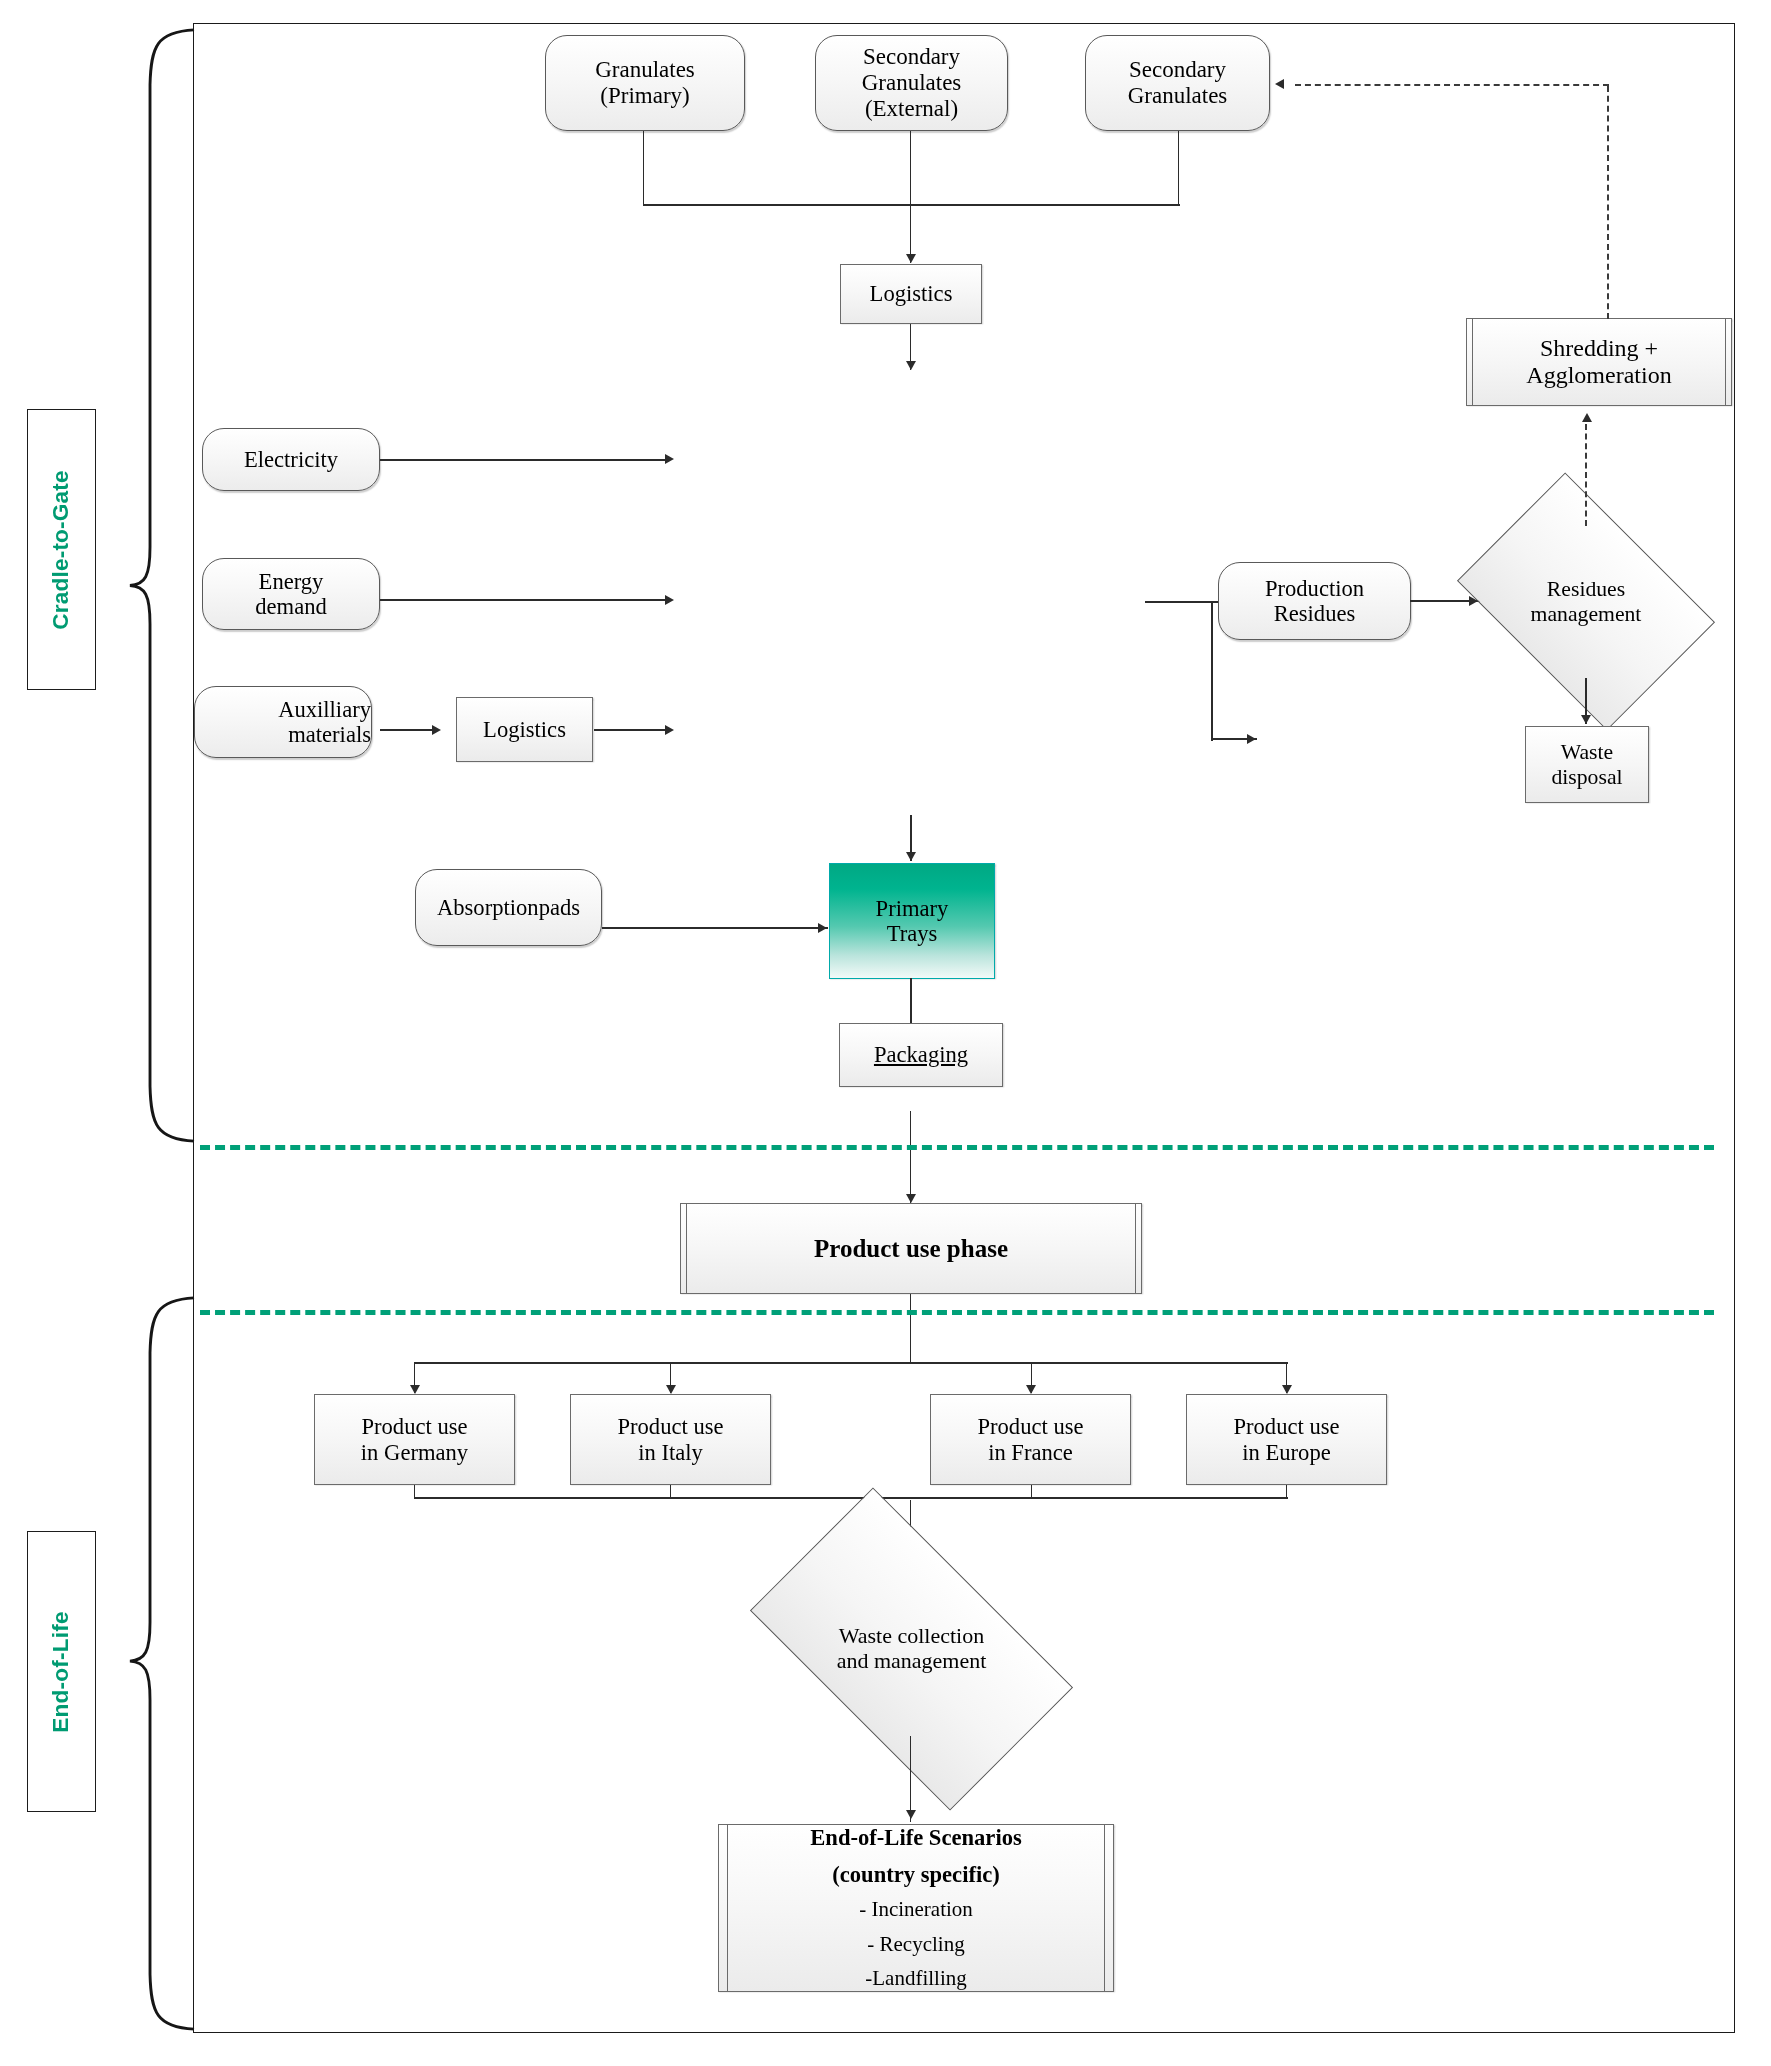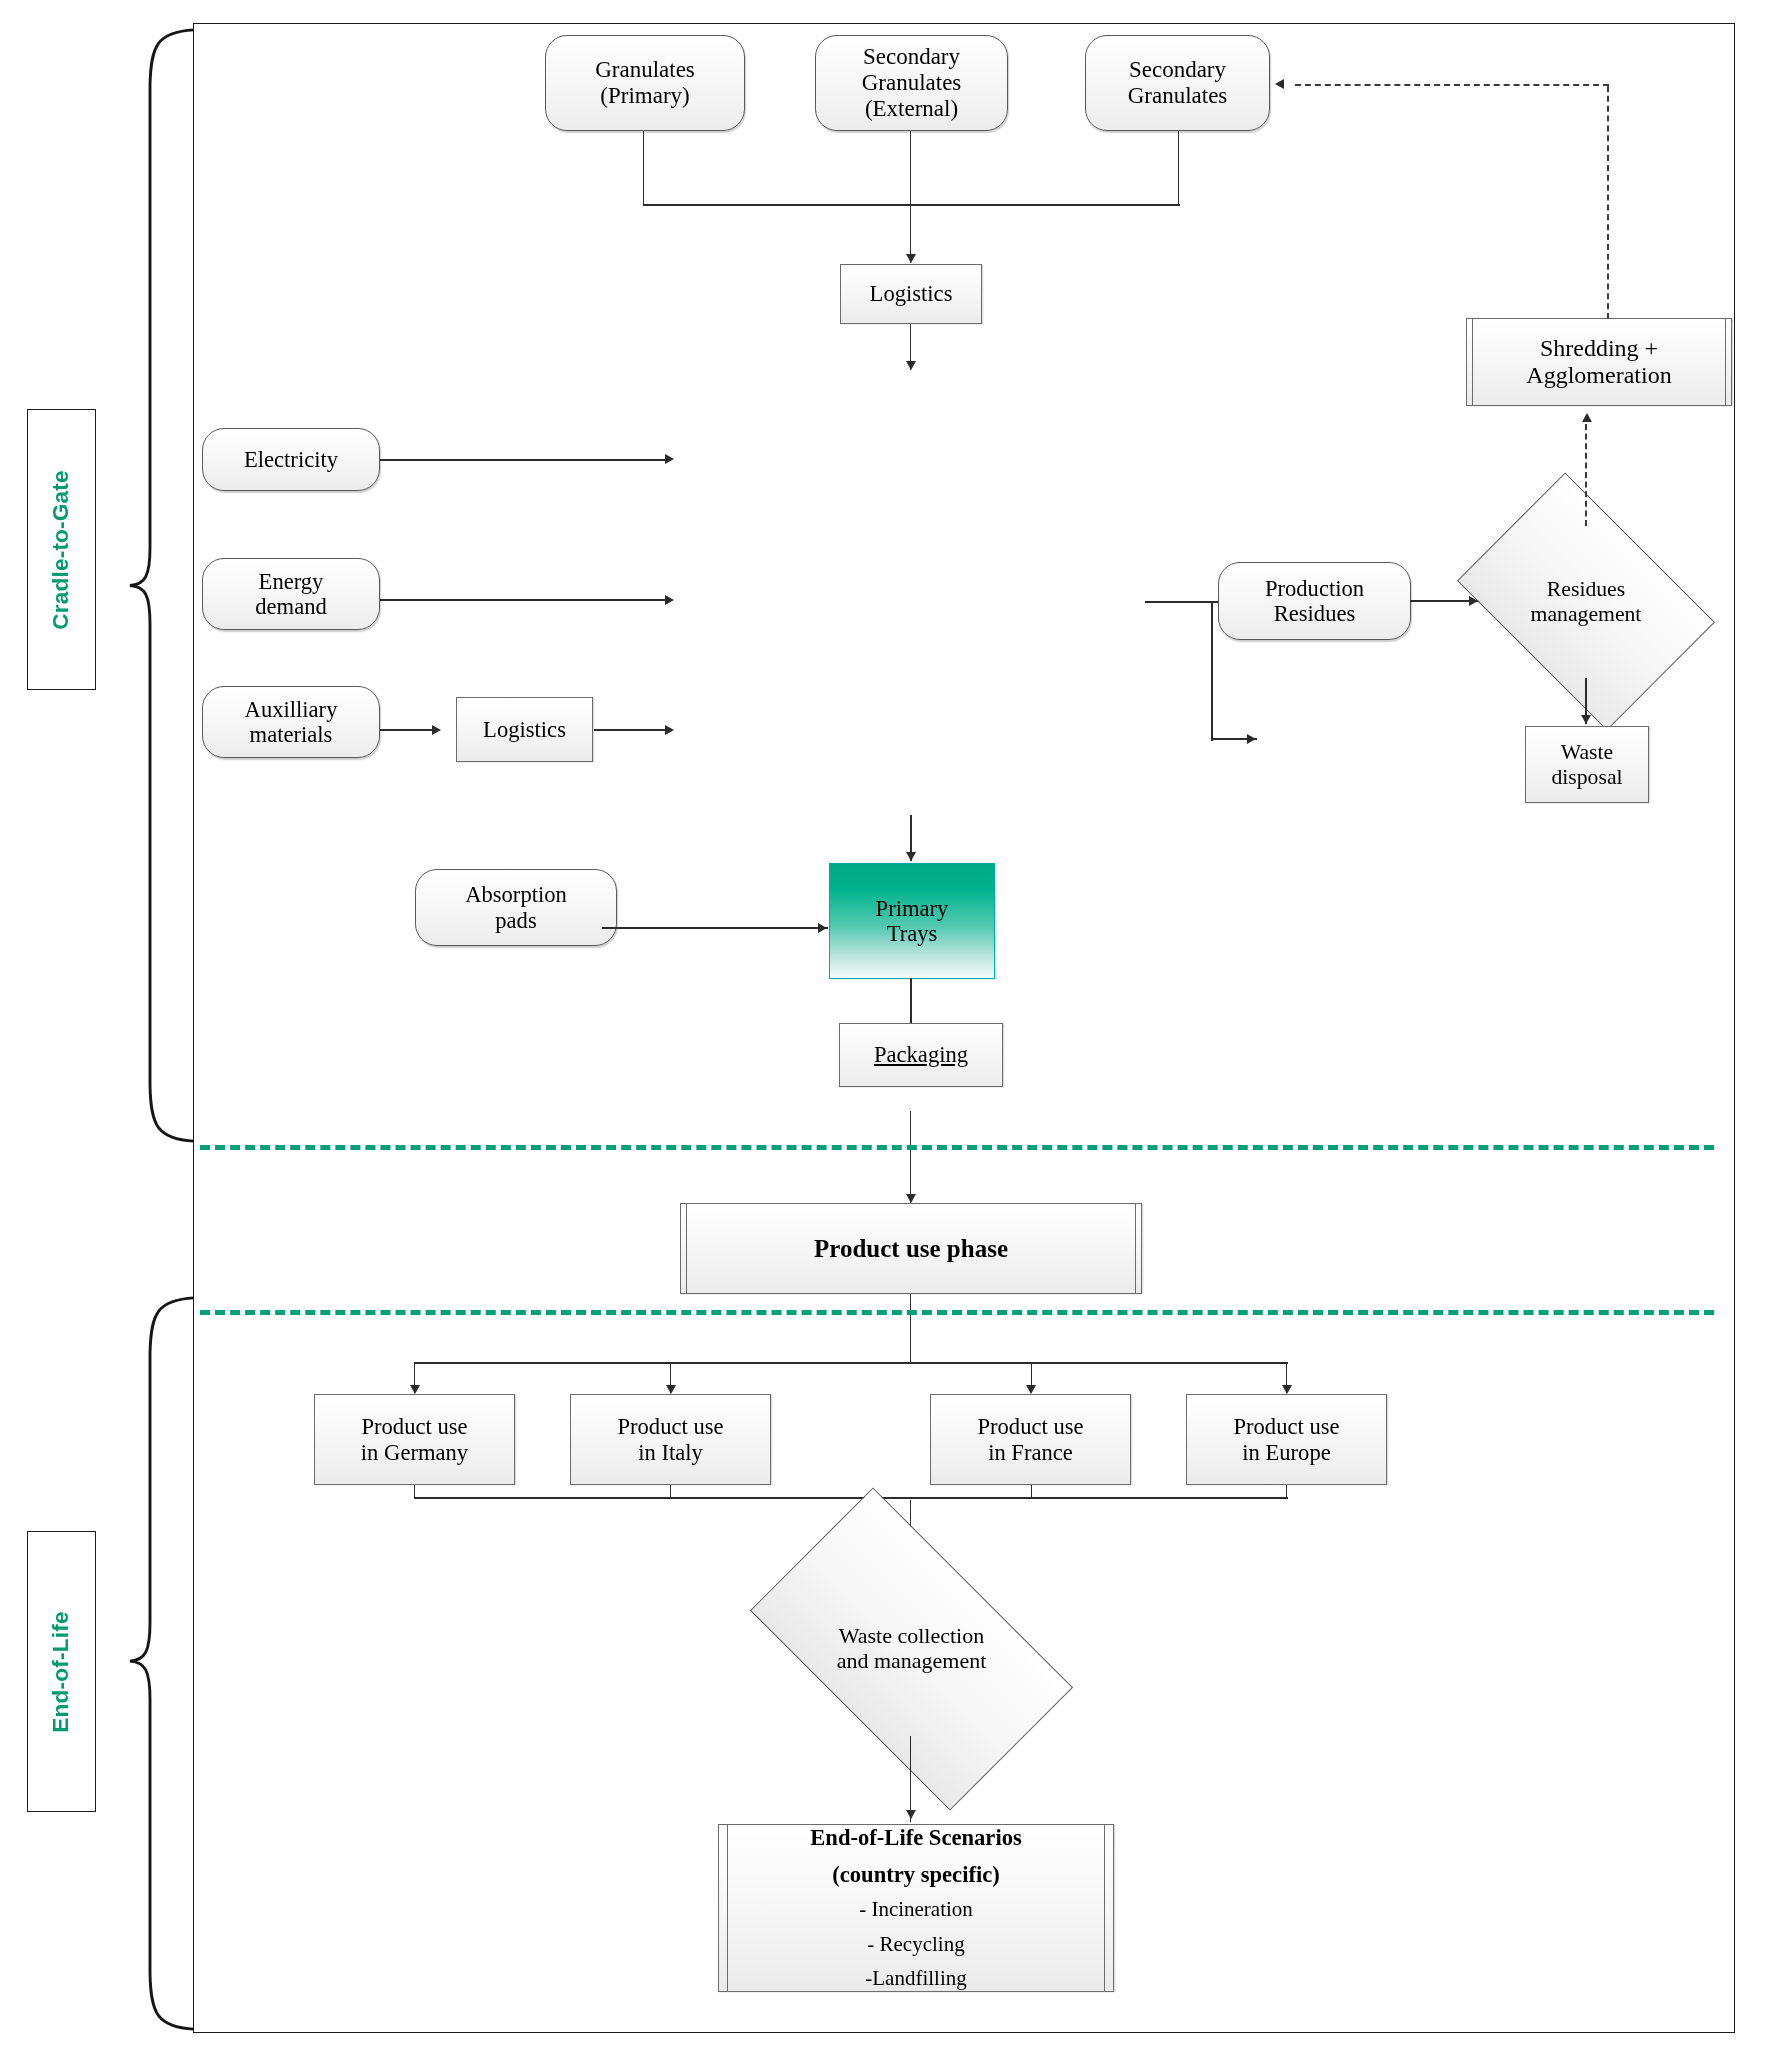--- a/index.html
+++ b/index.html
@@ -155,21 +155,21 @@
   <div class="ln hln" style="left:380px;top:459px;width:286px;height:1.9px;"></div>
   <div class="arrowhead ar" style="left:665px;top:454px;"></div>
 
   <div class="node cap" style="left:202px;top:558px;width:178px;height:72px;font-size:22.6px;flex-direction:column;">
     <div>Energy</div>
     <div>demand</div>
   </div>
   <div class="ln hln" style="left:380px;top:599px;width:286px;height:1.9px;"></div>
   <div class="arrowhead ar" style="left:665px;top:595px;"></div>
 
-  <div class="node cap" style="left:202px;top:686px;width:178px;height:72px;font-size:22.6px;flex-direction:column;">
+  <div class="node cap" style="left:194px;top:686px;width:178px;height:72px;font-size:22.6px;flex-direction:column;align-items:flex-end;">
     <div>Auxilliary</div>
     <div>materials</div>
   </div>
   <div class="ln hln" style="left:380px;top:729px;width:53px;height:1.9px;"></div>
   <div class="arrowhead ar" style="left:432px;top:725px;"></div>
 
   <div class="node rect" style="left:456px;top:697px;width:137px;height:65px;font-size:22.6px;">
     <span>Logistics</span>
   </div>
   <div class="ln hln" style="left:594px;top:729px;width:73px;height:1.9px;"></div>
@@ -215,21 +215,21 @@
     <div>Agglomeration</div>
   </div>
 
   <div class="dashv" style="left:1607px;top:86px;height:233px;border-left-width:2.9px;"></div>
   <div class="dashh" style="left:1295px;top:84px;width:314px;border-top-width:2.9px;"></div>
   <div class="arrowhead al" style="left:1275px;top:79px;"></div>
 
   <div class="ln vln" style="left:910px;top:815px;width:1.9px;height:46px;"></div>
   <div class="arrowhead ad" style="left:906px;top:852px;"></div>
 
-  <div class="node cap" style="left:415px;top:869px;width:202px;height:77px;font-size:22.6px;flex-direction:column;">
+  <div class="node cap" style="left:415px;top:869px;width:187px;height:77px;font-size:22.6px;">
     <div>Absorption</div>
     <div>pads</div>
   </div>
   <div class="ln hln" style="left:602px;top:927px;width:226px;height:1.9px;"></div>
   <div class="arrowhead ar" style="left:818px;top:923px;"></div>
 
   <div class="node trays" style="left:829px;top:863px;width:166px;height:116px;font-size:22.6px;flex-direction:column;">
     <div>Primary</div>
     <div>Trays</div>
   </div>

